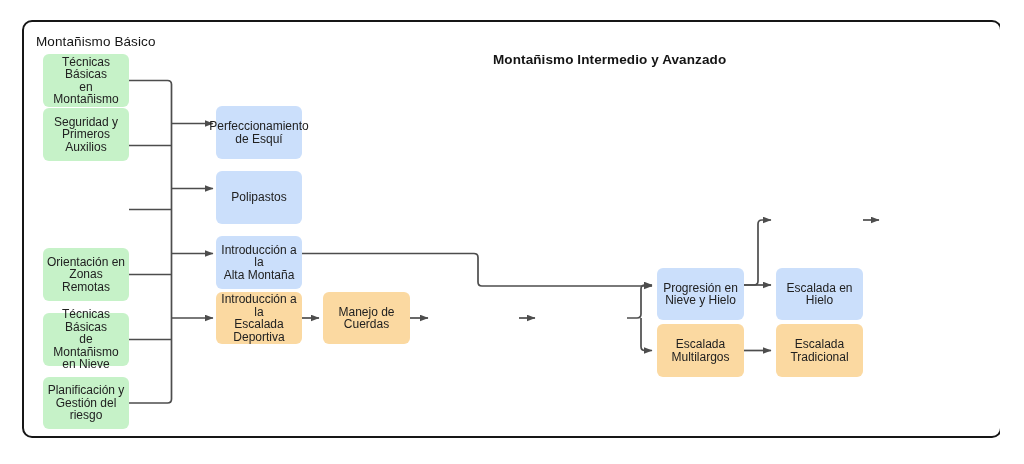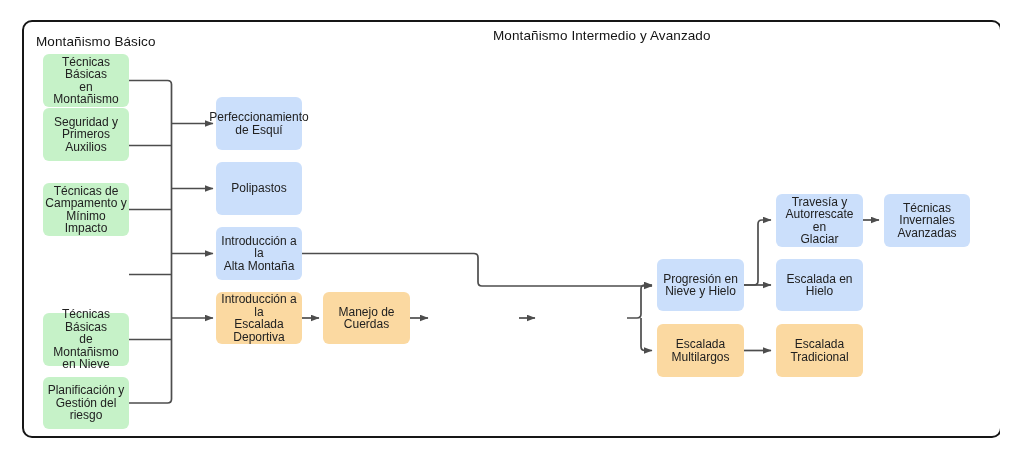--- a/index.html
+++ b/index.html
@@ -9,30 +9,30 @@
   }
   .frame{
     position:absolute;left:22px;top:20px;width:980px;height:418px;
     border:2.4px solid var(--c-frame,#161616);border-radius:10px;box-sizing:border-box;
     background:transparent;
   }
   .section-title{
     position:absolute;font-size:13.5px;color:#141414;letter-spacing:0.1px;white-space:nowrap;
   }
   #title-basic{left:36px;top:34px;}
-  #title-adv{left:493px;top:28px;}
+  #title-adv{left:493px;top:52px;font-weight:bold;}
   svg.edges{position:absolute;left:0;top:0;width:1024px;height:464px;}
   .edge{stroke:var(--c-conn,#4d4d4d);stroke-width:1.7;fill:none;stroke-linejoin:round;}
   .node{
     position:absolute;border-radius:6px;display:flex;align-items:center;justify-content:center;
     text-align:center;font-size:12px;line-height:12.5px;color:#212121;
     white-space:pre-line;box-sizing:border-box;padding:2px;
   }
   .green{background:var(--c-basic,#c6f2c8);}
-  .blue{background:var(--c-inter,#cbdffb);}
+  .blue{background:var(--c-inter,#cbdffb);margin-top:9px;}
   .orange{background:var(--c-climb,#fbd9a1);}
 </style>
 </head>
 <body>
 
 <div class="canvas">
 
   <div class="frame"></div>
 
   <div class="section-title" id="title-basic">Montañismo Básico</div>
@@ -71,24 +71,23 @@
     <path class="edge" d="M863 220 H879" marker-end="url(#ah)"></path>
     <path class="edge" d="M744 350.5 H771" marker-end="url(#ah)"></path>
   </svg>
 
   <div class="node green" style="left:43px;top:54px;width:86px;height:53px">
     <span>Técnicas Básicas
 en Montañismo</span></div>
   <div class="node green" style="left:43px;top:108px;width:86px;height:53px">
     <span>Seguridad y
 Primeros Auxilios</span></div>
-  <div class="node green" style="left:43px;top:183px;width:86px;height:53px">
-    <span>Técnicas de
-Campamento y
-Mínimo Impacto</span></div>
+  <div class="node green" style="left:43px;top:248px;width:86px;height:53px">
+    <span>Orientación en
+Zonas Remotas</span></div>
   <div class="node green" style="left:43px;top:313px;width:86px;height:53px">
     <span>Técnicas Básicas
 de Montañismo
 en Nieve</span></div>
   <div class="node green" style="left:43px;top:377px;width:86px;height:52px">
     <span>Planificación y
 Gestión del riesgo</span></div>
 
   <div class="node blue" style="left:216px;top:97px;width:86px;height:53px">
     <span>Perfeccionamiento
@@ -107,28 +106,20 @@
     <span>Manejo de
 Cuerdas</span></div>
 
   <div class="node blue" style="left:657px;top:259px;width:87px;height:52px">
     <span>Progresión en
 Nieve y Hielo</span></div>
   <div class="node orange" style="left:657px;top:324px;width:87px;height:53px">
     <span>Escalada
 Multilargos</span></div>
 
-  <div class="node blue" style="left:776px;top:194px;width:87px;height:53px">
-    <span>Travesía y
-Autorrescate en
-Glaciar</span></div>
   <div class="node blue" style="left:776px;top:259px;width:87px;height:52px">
     <span>Escalada en Hielo</span></div>
   <div class="node orange" style="left:776px;top:324px;width:87px;height:53px">
     <span>Escalada
 Tradicional</span></div>
 
-  <div class="node blue" style="left:884px;top:194px;width:86px;height:53px">
-    <span>Técnicas
-Invernales
-Avanzadas</span></div>
 
 </div>
 
 </body></html>

